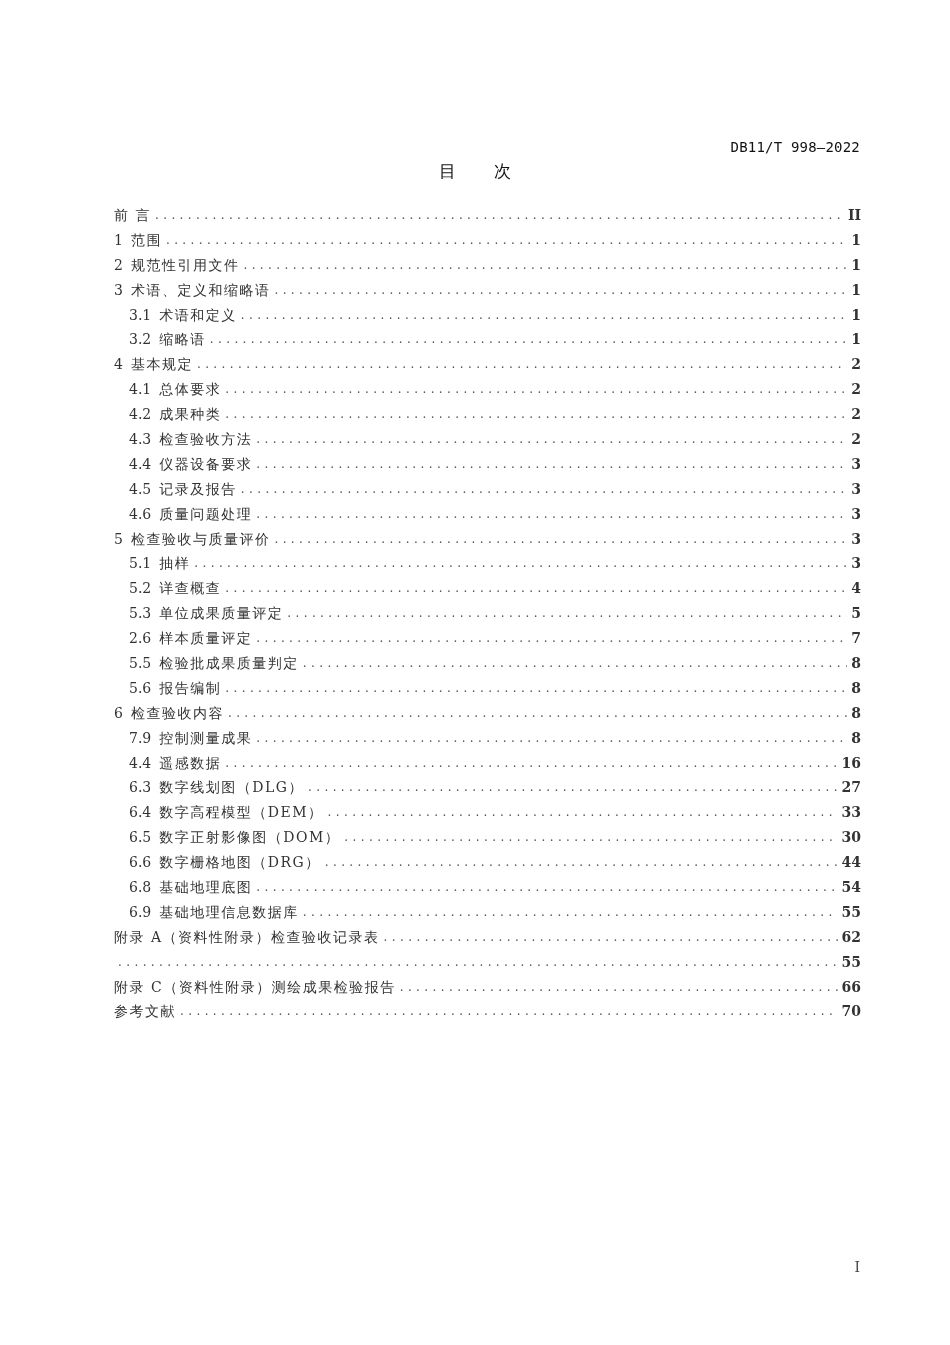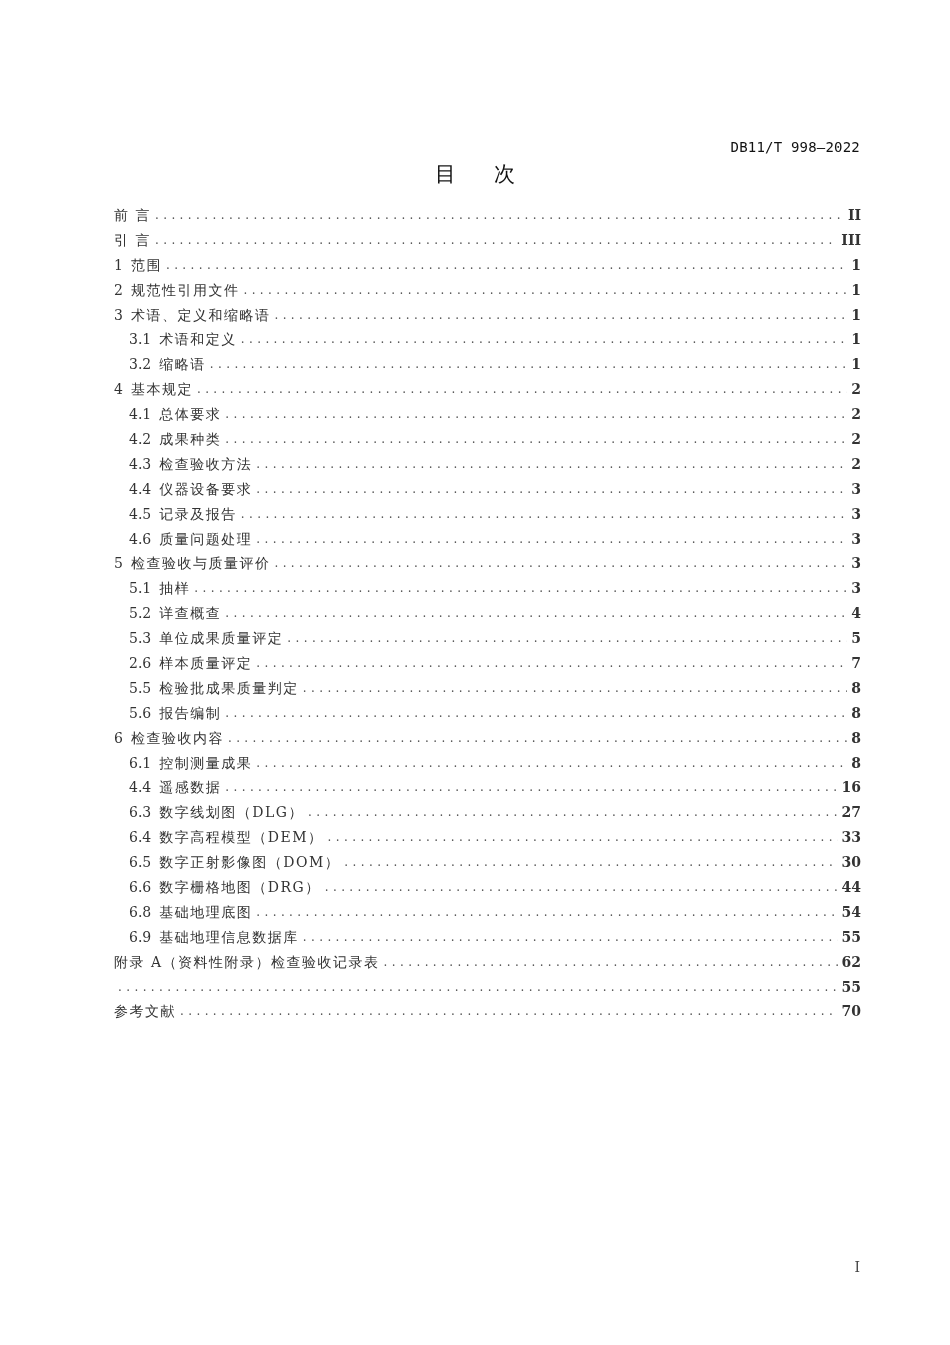--- a/index.html
+++ b/index.html
@@ -5,21 +5,21 @@
   html, body { margin: 0; padding: 0; background: #ffffff; }
   body { width: 950px; height: 1345px; position: relative; overflow: hidden; color: #222; }
   .header-code {
     position: absolute; top: 114px; right: 90px;
     font-family: "DejaVu Sans Mono", monospace; font-size: 14px; color: #111;
     letter-spacing: 0.2px;
     margin-top: 25px;
   }
   .toc-title {
     position: absolute; top: 160px; left: 0; width: 950px; text-align: center;
-    font-family: "DejaVu Sans", sans-serif; font-size: 21px; color: #111;
+    font-family: "DejaVu Sans", sans-serif; font-size: 17px; color: #111;
     letter-spacing: 38px; padding-left: 38px; box-sizing: border-box;
   }
   .toc-list {
     position: absolute; top: 203px; left: 114px; width: 747px;
     list-style: none; margin: 0; padding: 0;
     font-family: "DejaVu Serif", serif; font-size: 14px; color: #333;
   }
   .toc-row {
     display: flex; align-items: flex-end; height: 24.9px; line-height: 24.9px;
     white-space: nowrap; overflow: hidden;
@@ -48,26 +48,20 @@
 <div class="toc-title">目次</div>
 
 <ul class="toc-list" id="toc-list">
     <li class="toc-row">
       <span class="toc-num" style="margin-right: 0px;"></span>
       <span class="toc-label">前 言</span>
       <span class="toc-dots"></span>
       <span class="toc-page">II</span>
     </li>
     <li class="toc-row">
-      <span class="toc-num" style="margin-right: 0px;"></span>
-      <span class="toc-label">引 言</span>
-      <span class="toc-dots"></span>
-      <span class="toc-page">III</span>
-    </li>
-    <li class="toc-row">
       <span class="toc-num">1</span>
       <span class="toc-label">范围</span>
       <span class="toc-dots"></span>
       <span class="toc-page">1</span>
     </li>
     <li class="toc-row">
       <span class="toc-num">2</span>
       <span class="toc-label">规范性引用文件</span>
       <span class="toc-dots"></span>
       <span class="toc-page">1</span>
@@ -174,21 +168,21 @@
       <span class="toc-dots"></span>
       <span class="toc-page">8</span>
     </li>
     <li class="toc-row">
       <span class="toc-num">6</span>
       <span class="toc-label">检查验收内容</span>
       <span class="toc-dots"></span>
       <span class="toc-page">8</span>
     </li>
     <li class="toc-row lvl2">
-      <span class="toc-num">6.1</span>
+      <span class="toc-num">7.9</span>
       <span class="toc-label">控制测量成果</span>
       <span class="toc-dots"></span>
       <span class="toc-page">8</span>
     </li>
     <li class="toc-row lvl2">
       <span class="toc-num">4.4</span>
       <span class="toc-label">遥感数据</span>
       <span class="toc-dots"></span>
       <span class="toc-page">16</span>
     </li>
@@ -234,19 +228,25 @@
       <span class="toc-dots"></span>
       <span class="toc-page">62</span>
     </li>
     <li class="toc-row">
       <span class="toc-num" style="margin-right: 0px;"></span>
       <span class="toc-dots"></span>
       <span class="toc-page">55</span>
     </li>
     <li class="toc-row">
       <span class="toc-num" style="margin-right: 0px;"></span>
+      <span class="toc-label">附录 C（资料性附录）测绘成果检验报告</span>
+      <span class="toc-dots"></span>
+      <span class="toc-page">66</span>
+    </li>
+    <li class="toc-row">
+      <span class="toc-num" style="margin-right: 0px;"></span>
       <span class="toc-label">参考文献</span>
       <span class="toc-dots"></span>
       <span class="toc-page">70</span>
     </li>
   </ul>
 
 <div class="page-footer">I</div>
 
 </body></html>

